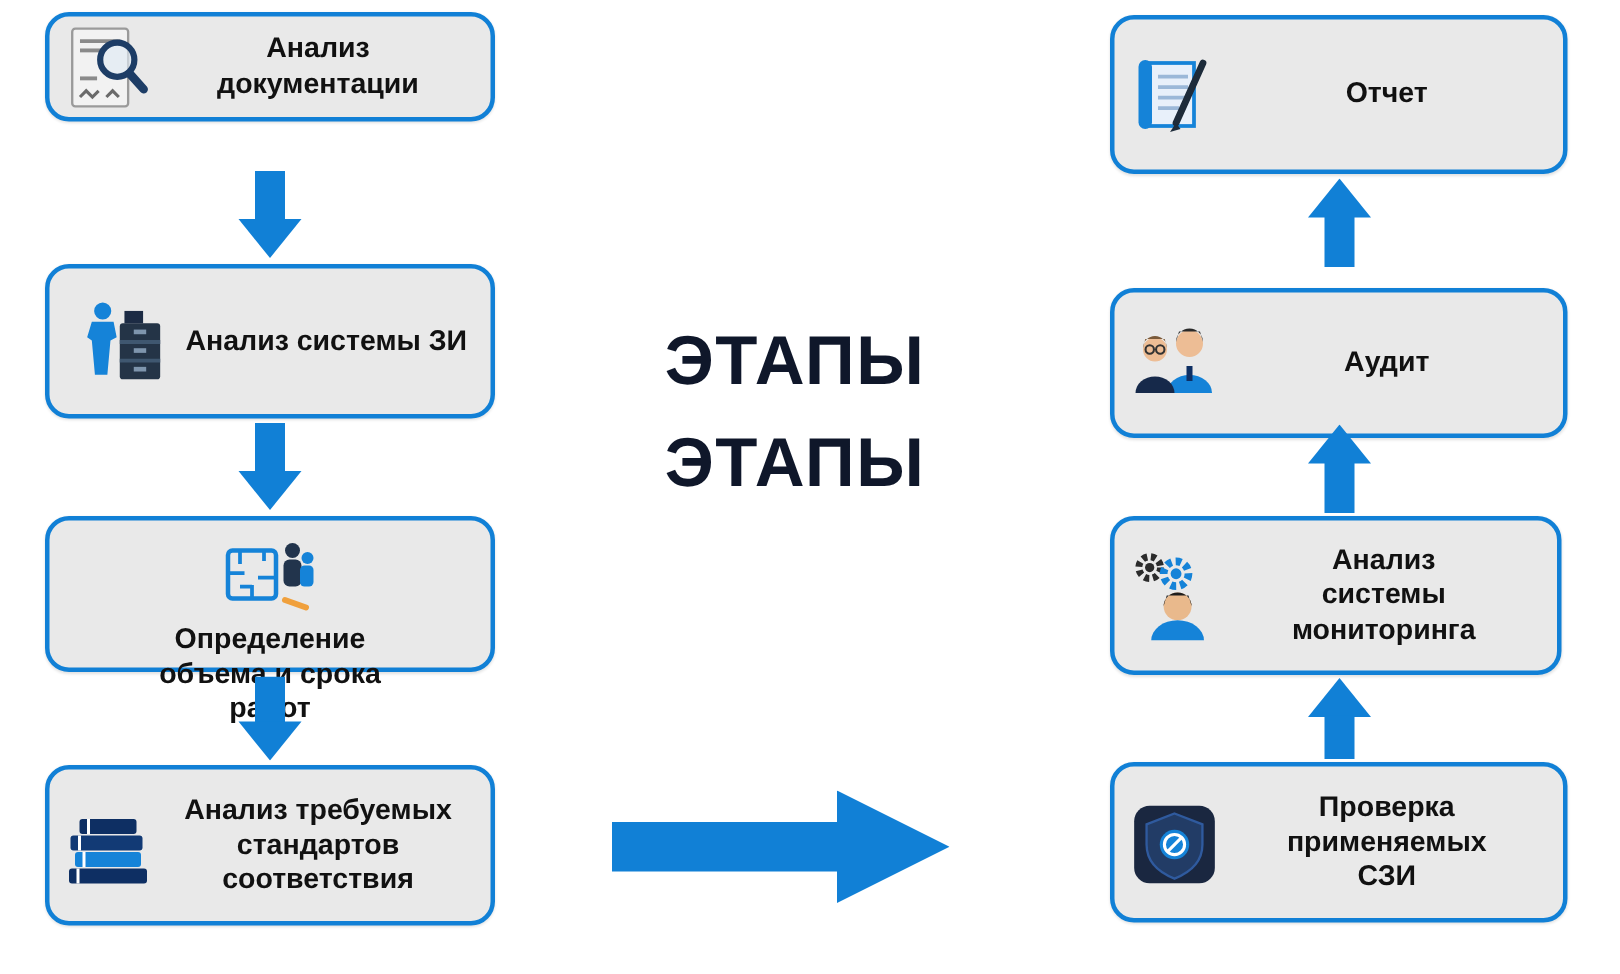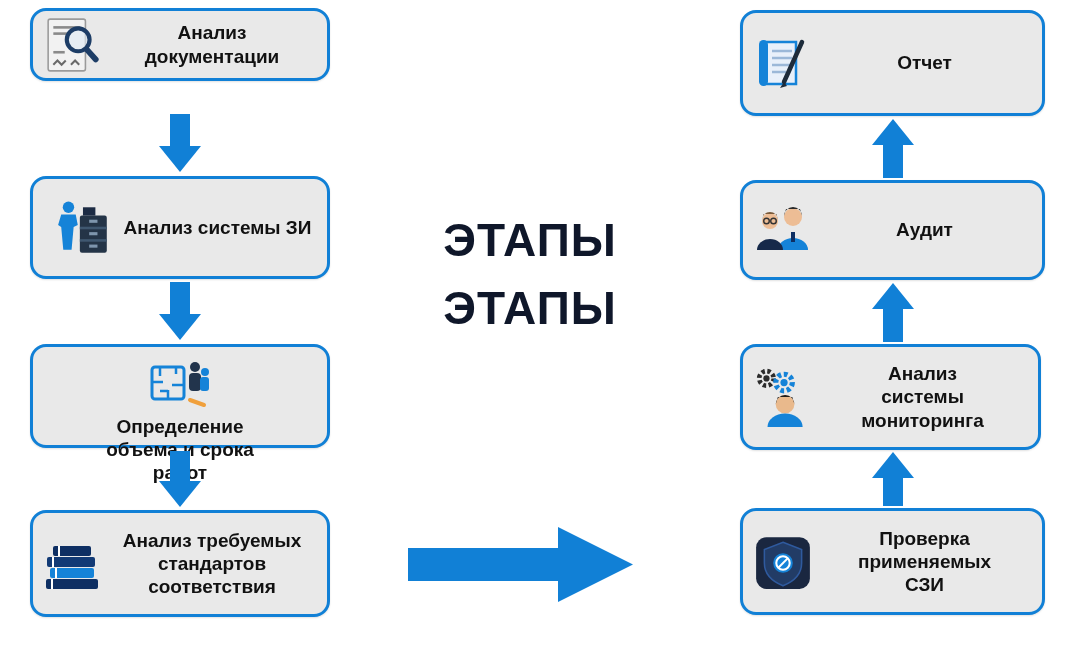--- a/index.html
+++ b/index.html
@@ -27,21 +27,21 @@
   #title{
     position:absolute;left:398px;top:206px;width:264px;text-align:center;
     font-weight:bold;font-size:46px;line-height:1.48;color:#0f172a;letter-spacing:1px;
   }
   
   #l1{left:30px;top:8px;width:300px;height:73px;}
   #l2{left:30px;top:176px;width:300px;height:103px;padding-left:19px;}
   #l3{left:30px;top:344px;width:300px;height:104px;flex-direction:column;}
   #l4{left:30px;top:510px;width:300px;height:107px;}
   #r1{left:740px;top:10px;width:305px;height:106px;}
-  #r2{left:740px;top:180px;width:305px;height:100px;}
+  #r2{left:740px;top:192px;width:305px;height:100px;}
   #r3{left:740px;top:344px;width:301px;height:106px;}
   #r4{left:740px;top:508px;width:305px;height:107px;}
   #a1{left:157px;top:114px;}
   #a2{left:157px;top:282px;}
   #a3{left:157px;top:451px;}
   #a4{left:870px;top:452px;}
   #a5{left:870px;top:283px;}
   #a6{left:870px;top:119px;}
 </style>
 </head>

